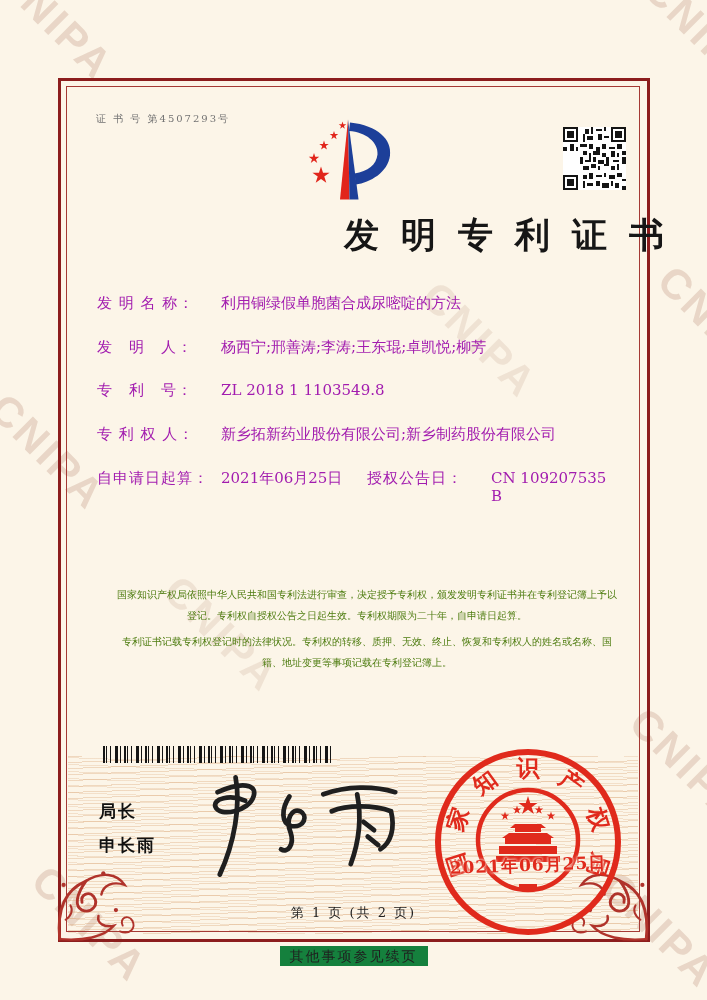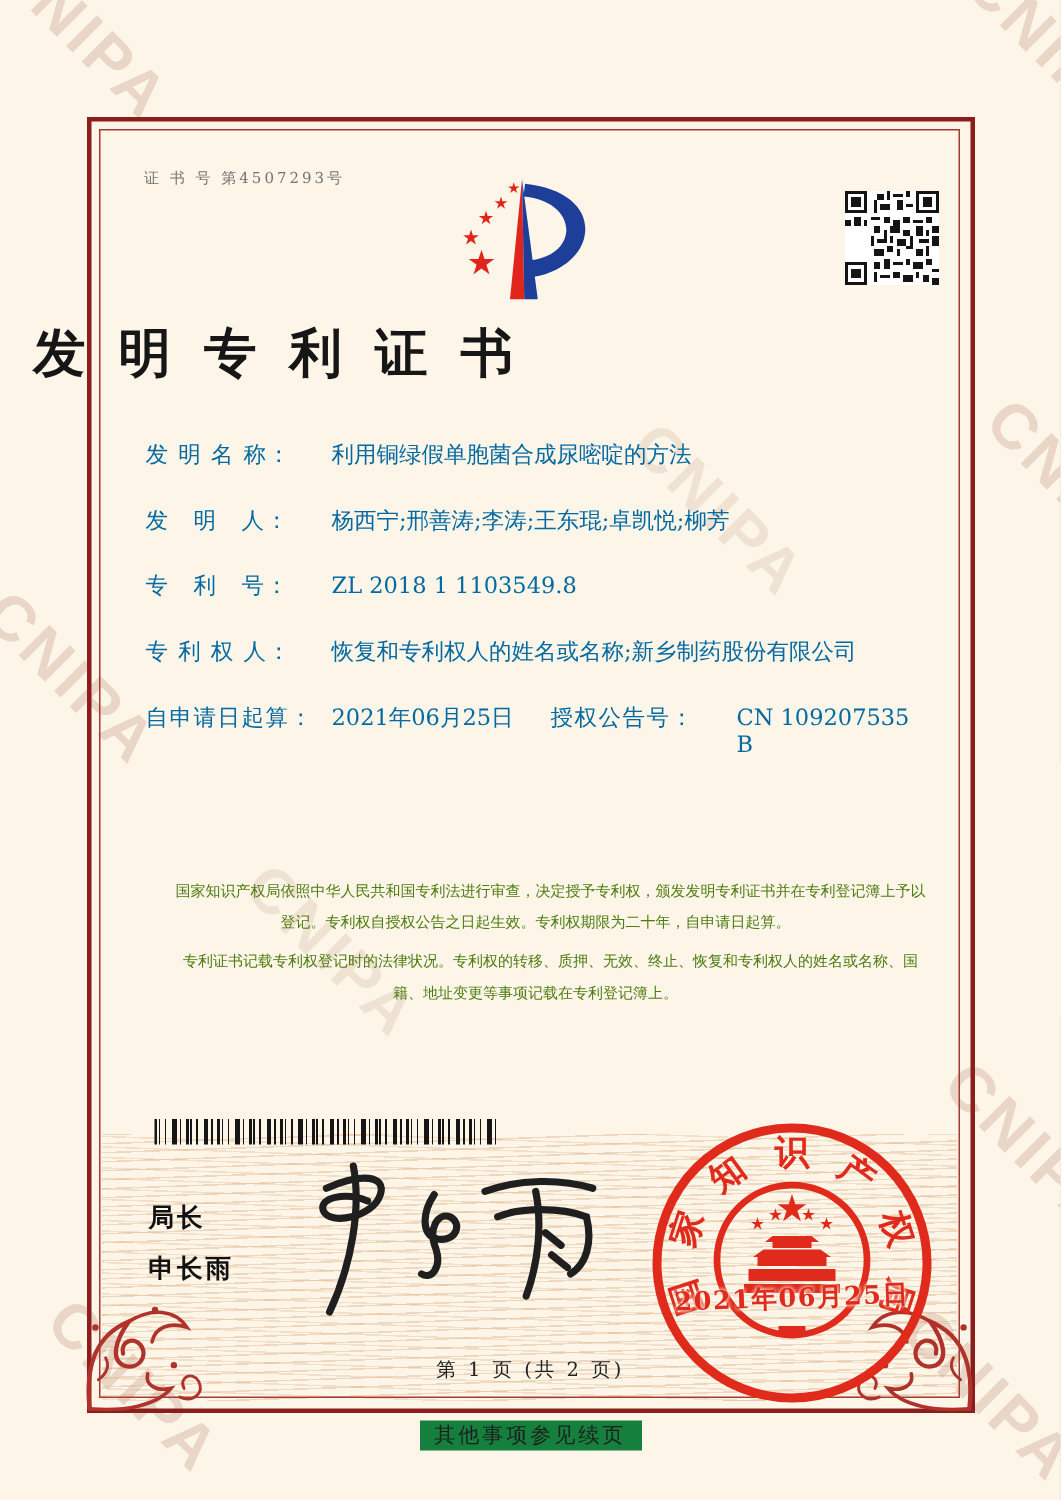--- a/index.html
+++ b/index.html
@@ -16,24 +16,24 @@
   .frame-inner{position:absolute;left:66px;top:86px;width:572px;height:844px;
       border:1px solid #a53a35;}
   
   .band{position:absolute;left:68px;top:756px;width:570px;height:178px;
       background:
         repeating-linear-gradient(178deg, rgba(219,168,122,.38) 0 1px, rgba(0,0,0,0) 1px 6px),
         repeating-linear-gradient(182deg, rgba(219,168,122,.28) 0 1px, rgba(0,0,0,0) 1px 7px);}
   .cert-no{position:absolute;left:96px;top:112px;font-size:10px;letter-spacing:2px;color:#737373;}
   .logo{position:absolute;left:306px;top:112px;width:100px;height:96px;}
   .qr{position:absolute;left:563px;top:127px;width:63px;height:63px;}
-  .title{position:absolute;left:0;top:212px;width:686px;text-align:left;
+  .title{position:absolute;left:0;top:212px;width:686px;text-align:right;
       font-size:35px;font-weight:700;letter-spacing:22px;text-indent:22px;color:#161616;}
   .fields{position:absolute;left:97px;top:294px;width:522px;}
-  .frow{height:43.7px;font-size:15px;display:flex;align-items:flex-start;color:#0369a1;}
+  .frow{height:43.7px;font-size:15px;display:flex;align-items:flex-start;color:#a21caf;}
   .flabel{flex:0 0 124px;letter-spacing:1px;}
   .fvalue{flex:1;}
   .fvalue.narrow{flex:0 0 146px;}
   .paras{position:absolute;left:97px;top:584px;width:520px;font-size:10px;
       line-height:21px;color:#4d7c0f;text-align:center;}
   .paras p{margin:0 0 5px 0;text-indent:2em;}
   .barcode{position:absolute;left:103px;top:746px;width:228px;height:17px;background:
       repeating-linear-gradient(90deg,#151515 0 2px,rgba(0,0,0,0) 2px 3px,#151515 3px 4px,
       rgba(0,0,0,0) 4px 7px,#151515 7px 8px,rgba(0,0,0,0) 8px 12px,#151515 12px 15px,
       rgba(0,0,0,0) 15px 17px,#151515 17px 18px,rgba(0,0,0,0) 18px 21px);}
@@ -205,26 +205,26 @@
     <div class="frow">
       <span class="flabel">发　明　人：</span>
       <span class="fvalue">杨西宁;邢善涛;李涛;王东琨;卓凯悦;柳芳</span>
     </div>
     <div class="frow">
       <span class="flabel">专　利　号：</span>
       <span class="fvalue">ZL 2018 1 1103549.8</span>
     </div>
     <div class="frow">
       <span class="flabel">专 利 权 人：</span>
-      <span class="fvalue">恢复和专利权人的姓名或名称;新乡制药股份有限公司</span>
+      <span class="fvalue">新乡拓新药业股份有限公司;新乡制药股份有限公司</span>
     </div>
     <div class="frow">
       <span class="flabel">自申请日起算：</span>
       <span class="fvalue narrow">2021年06月25日</span>
-      <span class="flabel">授权公告号：</span>
+      <span class="flabel">授权公告日：</span>
       <span class="fvalue">CN 109207535 B</span>
     </div>
   </div>
 
   <div class="paras">
     <p>国家知识产权局依照中华人民共和国专利法进行审查，决定授予专利权，颁发发明专利证书并在专利登记簿上予以登记。专利权自授权公告之日起生效。专利权期限为二十年，自申请日起算。</p>
     <p>专利证书记载专利权登记时的法律状况。专利权的转移、质押、无效、终止、恢复和专利权人的姓名或名称、国籍、地址变更等事项记载在专利登记簿上。</p>
   </div>
 
   <div class="barcode"></div>

